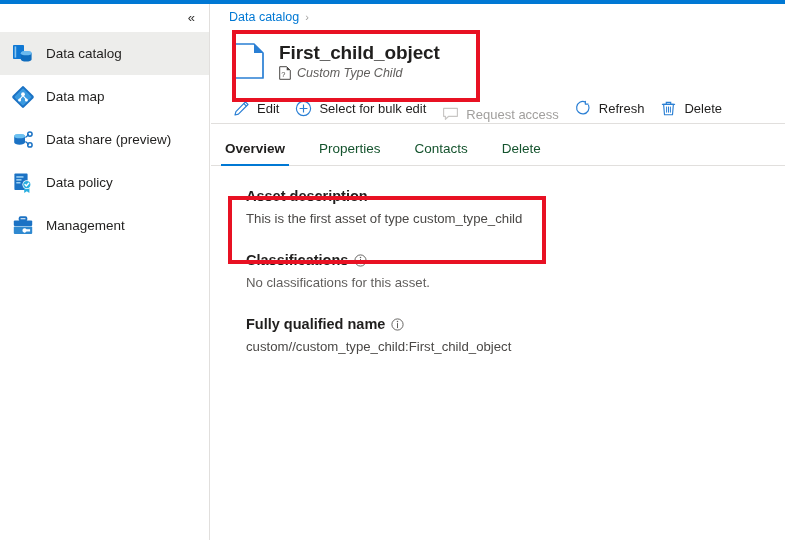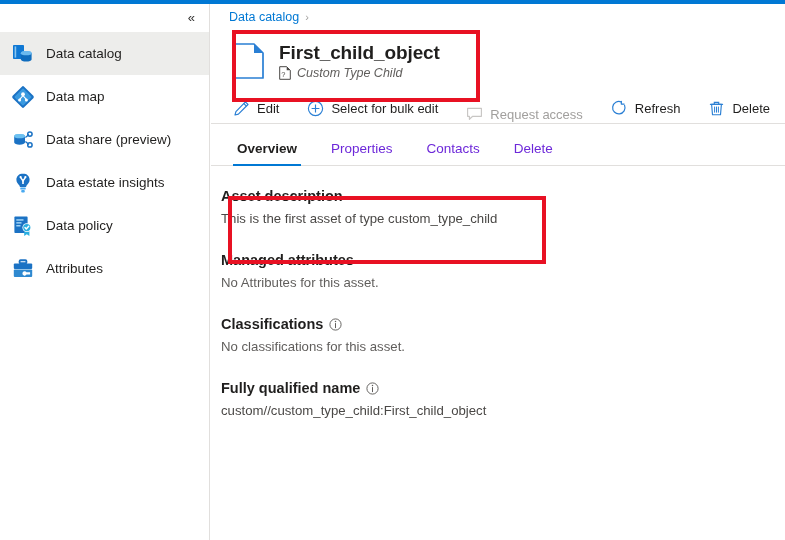--- a/index.html
+++ b/index.html
@@ -149,21 +149,20 @@
   }
 
   
   .cmdbar {
     display: flex;
     align-items: center;
     height: 30px;
     padding-left: 22px;
     border-bottom: 1px solid #e1dfdd;
     box-sizing: border-box;
-    gap: 12px;
   }
   .cmd {
     display: flex;
     align-items: center;
     margin-right: 16px;
     cursor: pointer;
     height: 26px;
   }
   .cmd.disabled {
     cursor: default;
@@ -182,48 +181,48 @@
     color: #201f1e;
     white-space: nowrap;
   }
   .cmd.disabled .cmd-label { color: #a19f9d; }
 
   
   .tabs {
     display: flex;
     align-items: flex-end;
     height: 42px;
-    padding-left: 22px;
+    padding-left: 10px;
     border-bottom: 1px solid #e1dfdd;
     box-sizing: border-box;
   }
   .tab {
     position: relative;
     font-size: 13.5px;
-    color: #6d28d9;
+    color: #14532d;
     padding: 0 4px 9px 4px;
     margin-right: 26px;
     cursor: pointer;
     white-space: nowrap;
   }
   .tab.active {
     font-weight: bold;
     color: #201f1e;
   }
   .tab.active::after {
     content: "";
     position: absolute;
     left: 0; right: 0; bottom: -1px;
     height: 2px;
     background: #0078d4;
   }
 
   
   .content {
-    padding: 22px 0 0 10px;
+    padding: 22px 0 0 35px;
   }
   .section { margin-bottom: 26px; }
   .section-title {
     font-size: 14.5px;
     font-weight: bold;
     color: #201f1e;
     display: flex;
     align-items: center;
     margin-bottom: 7px;
   }
@@ -299,34 +298,20 @@
             <path d="M3.2 8.2v6.4c0 1.16 2.42 2.1 5.4 2.1s5.4-.94 5.4-2.1V8.2z" fill="#1b72c4"></path>
             <ellipse cx="8.6" cy="8.2" rx="5.4" ry="2.1" fill="#6cc0f0"></ellipse>
             <path d="M14.4 9.6 L18 6.6 M14.4 13.4 L18 16.4" stroke="#1b72c4" stroke-width="1.3" fill="none"></path>
             <circle cx="18.9" cy="6.1" r="2.2" fill="none" stroke="#1b72c4" stroke-width="1.5"></circle>
             <circle cx="18.9" cy="16.9" r="2.2" fill="none" stroke="#1b72c4" stroke-width="1.5"></circle>
           </svg>
         </span>
         <span class="nav-label">Data share (preview)</span>
       </div>
 
-      <div class="nav-item">
-        <span class="nav-ico">
-          <svg width="24" height="24" viewBox="0 0 24 24">
-            <path d="M12 2.4c-4 0-6.6 2.9-6.6 6.4 0 2.5 1.4 4 2.6 5.2.6.6.9 1.2.9 1.9h6.2c0-.7.3-1.3.9-1.9 1.2-1.2 2.6-2.7 2.6-5.2 0-3.5-2.6-6.4-6.6-6.4z" fill="#1b72c4"></path>
-            <rect x="9.3" y="16.6" width="5.4" height="1.9" rx="0.5" fill="#49a9f0"></rect>
-            <rect x="10.2" y="19" width="3.6" height="2.4" rx="0.9" fill="#49a9f0"></rect>
-            <path d="M9.6 6.4 L12 10 L14.4 6.4" stroke="#ffffff" stroke-width="1.5" fill="none" stroke-linecap="round"></path>
-            <circle cx="9.6" cy="6.1" r="1.1" fill="#ffffff"></circle>
-            <circle cx="14.4" cy="6.1" r="1.1" fill="#ffffff"></circle>
-            <rect x="11.2" y="9.6" width="1.6" height="3.4" fill="#ffffff"></rect>
-          </svg>
-        </span>
-        <span class="nav-label">Data estate insights</span>
-      </div>
 
       <div class="nav-item">
         <span class="nav-ico">
           <svg width="24" height="24" viewBox="0 0 24 24">
             <rect x="3.4" y="2.6" width="13.2" height="16.4" rx="0.8" fill="#1b72c4"></rect>
             <rect x="5.3" y="5.2" width="7.2" height="1.5" fill="#9fd3f5"></rect>
             <rect x="5.3" y="8.1" width="5.2" height="1.5" fill="#9fd3f5"></rect>
             <rect x="5.3" y="11" width="4.2" height="1.5" fill="#9fd3f5"></rect>
             <path d="M13.2 17.2 L13.2 22 L15.8 20.3 L18.4 22 L18.4 17.2z" fill="#2aaee0"></path>
             <circle cx="15.8" cy="13.6" r="4.4" fill="#ffffff"></circle>
@@ -339,21 +324,21 @@
 
       <div class="nav-item">
         <span class="nav-ico">
           <svg width="24" height="24" viewBox="0 0 24 24">
             <rect x="8.6" y="3.2" width="6.8" height="3" rx="1" fill="none" stroke="#1b72c4" stroke-width="1.9"></rect>
             <rect x="2.8" y="6.4" width="18.4" height="5.6" rx="1" fill="#1b72c4"></rect>
             <rect x="2.8" y="12.4" width="18.4" height="7.6" rx="1" fill="#2f89d0"></rect>
             <path d="M13.6 14.2a2.2 2.2 0 1 0 1.9 3.3h3.6v-2.2h-3.6a2.2 2.2 0 0 0-1.9-1.1z" fill="#ffffff"></path>
           </svg>
         </span>
-        <span class="nav-label">Attributes</span>
+        <span class="nav-label">Management</span>
       </div>
 
     </div>
   </nav>
 
   <section class="main">
 
     <div class="breadcrumb">
       <span class="crumb-link">Data catalog</span>
       <span class="crumb-sep">›</span>
@@ -453,26 +438,20 @@
 
     <div class="content">
 
       <div class="section">
         <div class="section-title">
           <span>Asset description</span>
         </div>
         <div class="section-body">This is the first asset of type custom_type_child</div>
       </div>
 
-      <div class="section">
-        <div class="section-title">
-          <span>Managed attributes</span>
-        </div>
-        <div class="section-body muted">No Attributes for this asset.</div>
-      </div>
 
       <div class="section">
         <div class="section-title">
           <span>Classifications</span>
           <span class="info-ico">
             <svg width="13" height="13" viewBox="0 0 13 13">
               <circle cx="6.5" cy="6.5" r="5.6" fill="none" stroke="#605e5c" stroke-width="0.95"></circle>
               <circle cx="6.5" cy="3.6" r="0.75" fill="#605e5c"></circle>
               <path d="M6.5 5.5 v4.2" stroke="#605e5c" stroke-width="1" stroke-linecap="round"></path>
             </svg>

